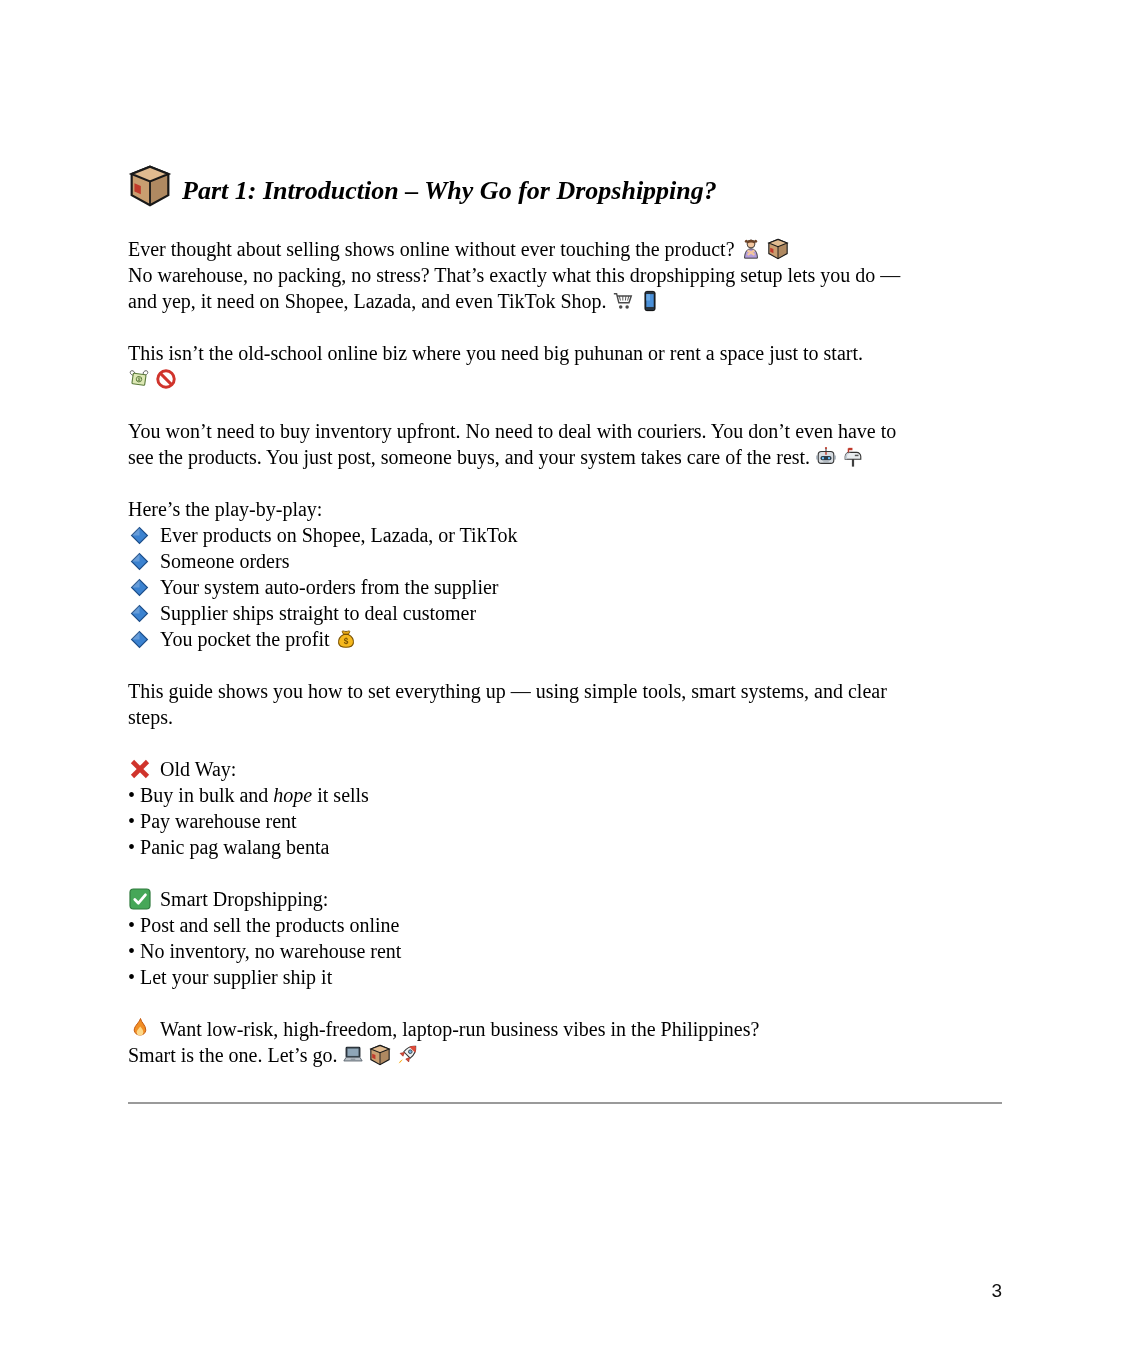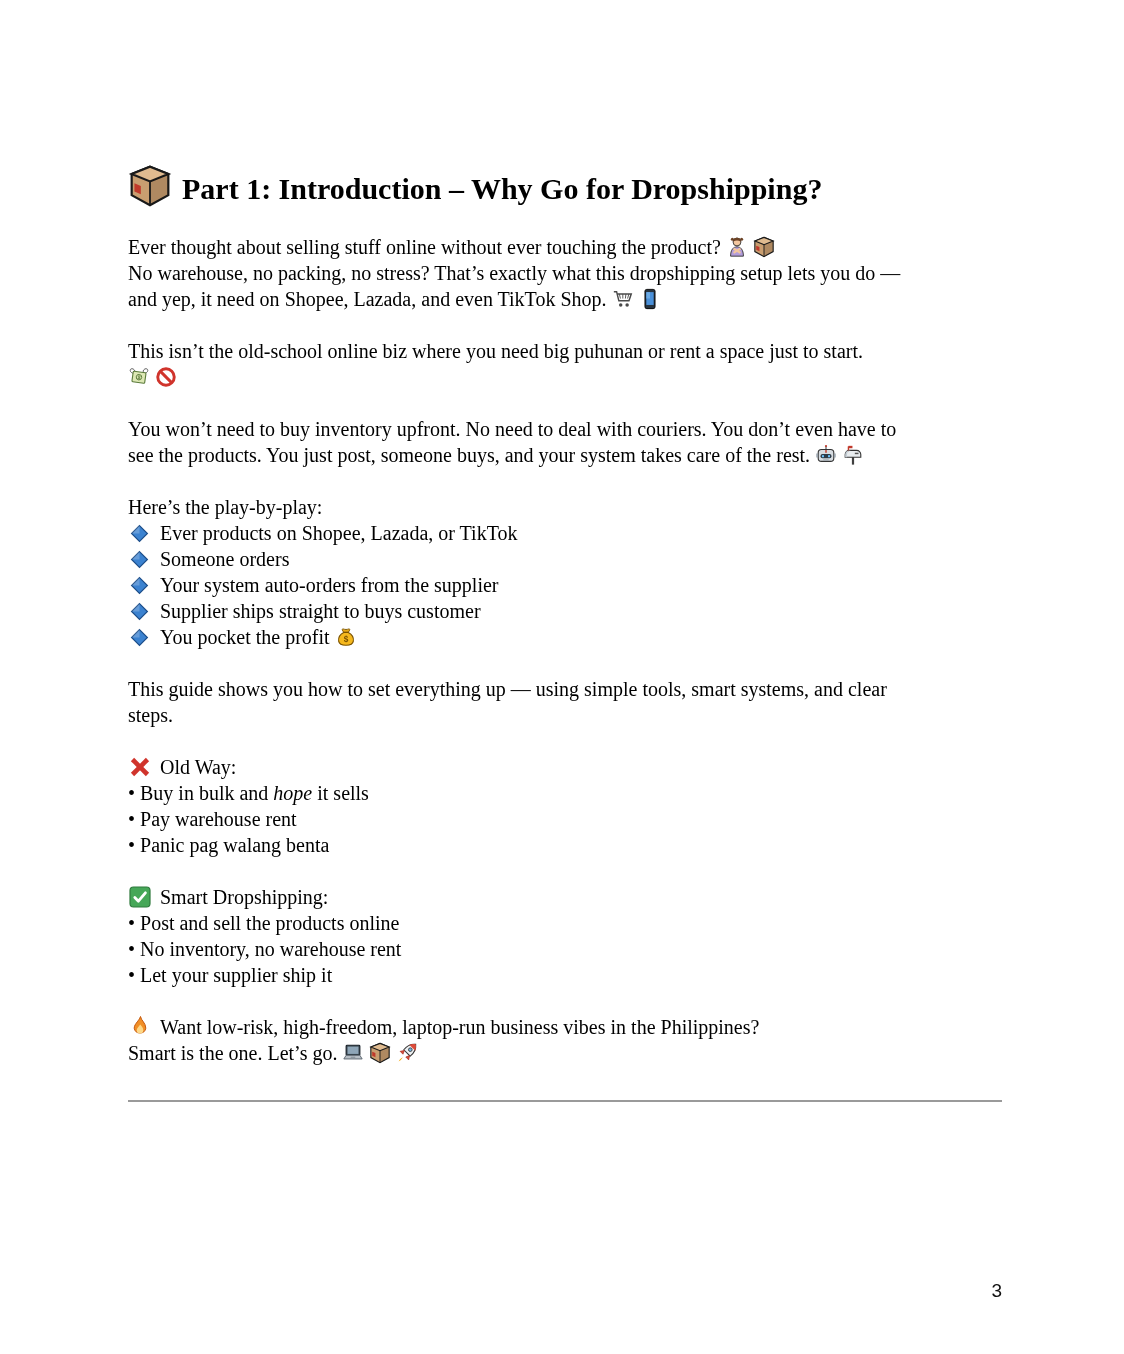--- a/index.html
+++ b/index.html
@@ -5,21 +5,21 @@
   html,body{margin:0;padding:0;}
   body{
     width:1124px;height:1354px;position:relative;background:#ffffff;
     font-family:"Liberation Serif", serif;color:#000;overflow:hidden;
   }
   .content{
     position:absolute;left:128px;top:164px;width:874px;
     font-size:20px;line-height:26px;white-space:nowrap;
   }
   h1.title{
-    font-size:30px;line-height:46px;font-weight:bold;margin:0 0 22px 0;white-space:nowrap;
+    font-size:26px;line-height:46px;font-weight:bold;margin:0 0 22px 0;white-space:nowrap;font-style:italic;
   }
   p.para{margin:0 0 26px 0;}
   p.para b{font-weight:normal;}
   p.para i{}
   .icn{display:inline-block;width:22px;height:22px;vertical-align:-4px;margin-left:5px;}
   .icn.first{margin-left:0;}
   .icn svg,.dmd svg,.hicn svg,.ticn svg{display:block;width:100%;height:100%;}
   .dmd{display:inline-block;width:19px;height:19px;vertical-align:-3px;margin-right:11px;margin-left:2px;}
   .hicn{display:inline-block;width:24px;height:24px;vertical-align:-5px;margin-right:8px;}
   .ticn{display:inline-block;width:44px;height:44px;vertical-align:-9px;margin-right:10px;}
@@ -35,21 +35,21 @@
 <div class="content">
 
   <h1 class="title"><span class="ticn"><svg viewBox="0 0 24 24">
     <polygon points="12,1.5 22,5.5 22,17 12,22.5 2,17 2,5.5" fill="#c99e70" stroke="#1a1a1a" stroke-width="1.2"></polygon>
     <polygon points="2,5.5 12,9.5 22,5.5 12,1.5" fill="#e0bb90" stroke="#1a1a1a" stroke-width="1.2"></polygon>
     <polygon points="12,9.5 22,5.5 22,17 12,22.5" fill="rgba(0,0,0,0.13)"></polygon>
     <line x1="12" y1="9.5" x2="12" y2="22.5" stroke="#1a1a1a" stroke-width="1"></line>
     <polygon points="3.5,10.5 7,12 7,16.5 3.5,15" fill="#c0392b"></polygon>
   </svg></span><span>Part 1: Introduction – Why Go for Dropshipping?</span></h1>
 
-  <p class="para"><span>Ever thought about selling stuff online without ever touching the product?</span><span class="icn"><svg viewBox="0 0 24 24">
+  <p class="para"><span>Ever thought about selling shows online without ever touching the product?</span><span class="icn"><svg viewBox="0 0 24 24">
     <circle cx="7" cy="3.6" r="1.7" fill="#6d4326"></circle>
           <circle cx="17" cy="3.6" r="1.7" fill="#6d4326"></circle>
     <circle cx="12" cy="6.5" r="4.3" fill="#f3c79f" stroke="#333" stroke-width="1"></circle>
     <path d="M7.7,6.2 a4.3,4.3 0 0 1 8.6,0 a8,8 0 0 0 -8.6,0 z" fill="#6d4326"></path>
     <path d="M5,22 C5,15 8,11.8 12,11.8 C16,11.8 19,15 19,22 z" fill="#b39ddb" stroke="#333" stroke-width="1"></path>
     <line x1="8.2" y1="13.6" x2="15.8" y2="18.4" stroke="#f3c79f" stroke-width="2.4"></line>
     <line x1="15.8" y1="13.6" x2="8.2" y2="18.4" stroke="#f3c79f" stroke-width="2.4"></line>
   </svg></span><span class="icn"><svg viewBox="0 0 24 24">
     <polygon points="12,1.5 22,5.5 22,17 12,22.5 2,17 2,5.5" fill="#c99e70" stroke="#1a1a1a" stroke-width="1.2"></polygon>
     <polygon points="2,5.5 12,9.5 22,5.5 12,1.5" fill="#e0bb90" stroke="#1a1a1a" stroke-width="1.2"></polygon>
@@ -105,21 +105,21 @@
     <polygon points="12,2 2,12 12,12" fill="rgba(255,255,255,0.22)"></polygon>
   </svg></span><span>Ever products on </span><b>Shopee</b><span>, </span><b>Lazada</b><span>, or </span><b>TikTok</b><br><span class="dmd"><svg viewBox="0 0 24 24">
     <polygon points="12,2 22,12 12,22 2,12" fill="#3b82d0" stroke="#1d4e89" stroke-width="1.5"></polygon>
     <polygon points="12,2 2,12 12,12" fill="rgba(255,255,255,0.22)"></polygon>
   </svg></span><span>Someone orders</span><br><span class="dmd"><svg viewBox="0 0 24 24">
     <polygon points="12,2 22,12 12,22 2,12" fill="#3b82d0" stroke="#1d4e89" stroke-width="1.5"></polygon>
     <polygon points="12,2 2,12 12,12" fill="rgba(255,255,255,0.22)"></polygon>
   </svg></span><span>Your system auto-orders from the supplier</span><br><span class="dmd"><svg viewBox="0 0 24 24">
     <polygon points="12,2 22,12 12,22 2,12" fill="#3b82d0" stroke="#1d4e89" stroke-width="1.5"></polygon>
     <polygon points="12,2 2,12 12,12" fill="rgba(255,255,255,0.22)"></polygon>
-  </svg></span><span>Supplier ships straight to buys customer</span><br><span class="dmd"><svg viewBox="0 0 24 24">
+  </svg></span><span>Supplier ships straight to deal customer</span><br><span class="dmd"><svg viewBox="0 0 24 24">
     <polygon points="12,2 22,12 12,22 2,12" fill="#3b82d0" stroke="#1d4e89" stroke-width="1.5"></polygon>
     <polygon points="12,2 2,12 12,12" fill="rgba(255,255,255,0.22)"></polygon>
   </svg></span><span>You pocket the profit</span><span class="icn"><svg viewBox="0 0 24 24">
     <path d="M9.5,7 L8,4.5 C7.6,3.8 8,3 9,3.2 C10,3.5 10.8,3.8 12,3.8 C13.2,3.8 14,3.5 15,3.2 C16,3 16.4,3.8 16,4.5 L14.5,7 z" fill="#e6a817" stroke="#7a5200" stroke-width="1"></path>
     <path d="M9.5,7 C5.5,9 3.5,13 4,16.5 C4.5,20 8,21 12,21 C16,21 19.5,20 20,16.5 C20.5,13 18.5,9 14.5,7 z" fill="#f5b81d" stroke="#7a5200" stroke-width="1.2"></path>
     <text x="12" y="17.3" font-size="9" text-anchor="middle" fill="#7a5200" font-weight="bold" font-family="Liberation Sans, sans-serif">$</text>
   </svg></span></p>
 
   <p class="para"><span>This guide shows you how to set everything up — using simple tools, smart systems, and clear</span><br><span>steps.</span></p>
 

